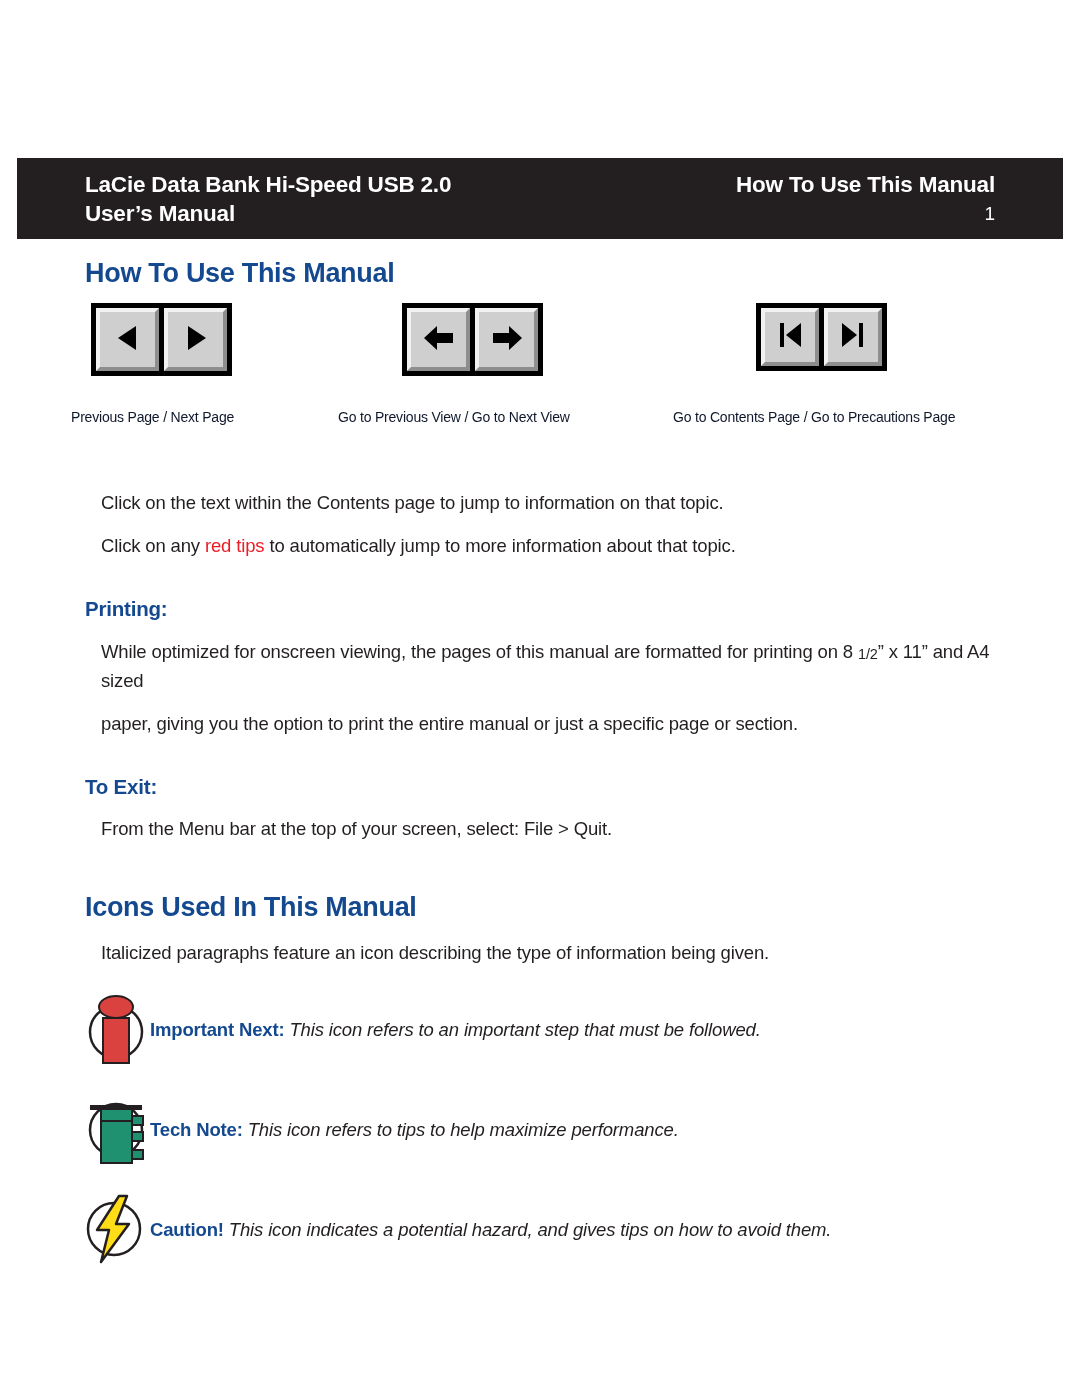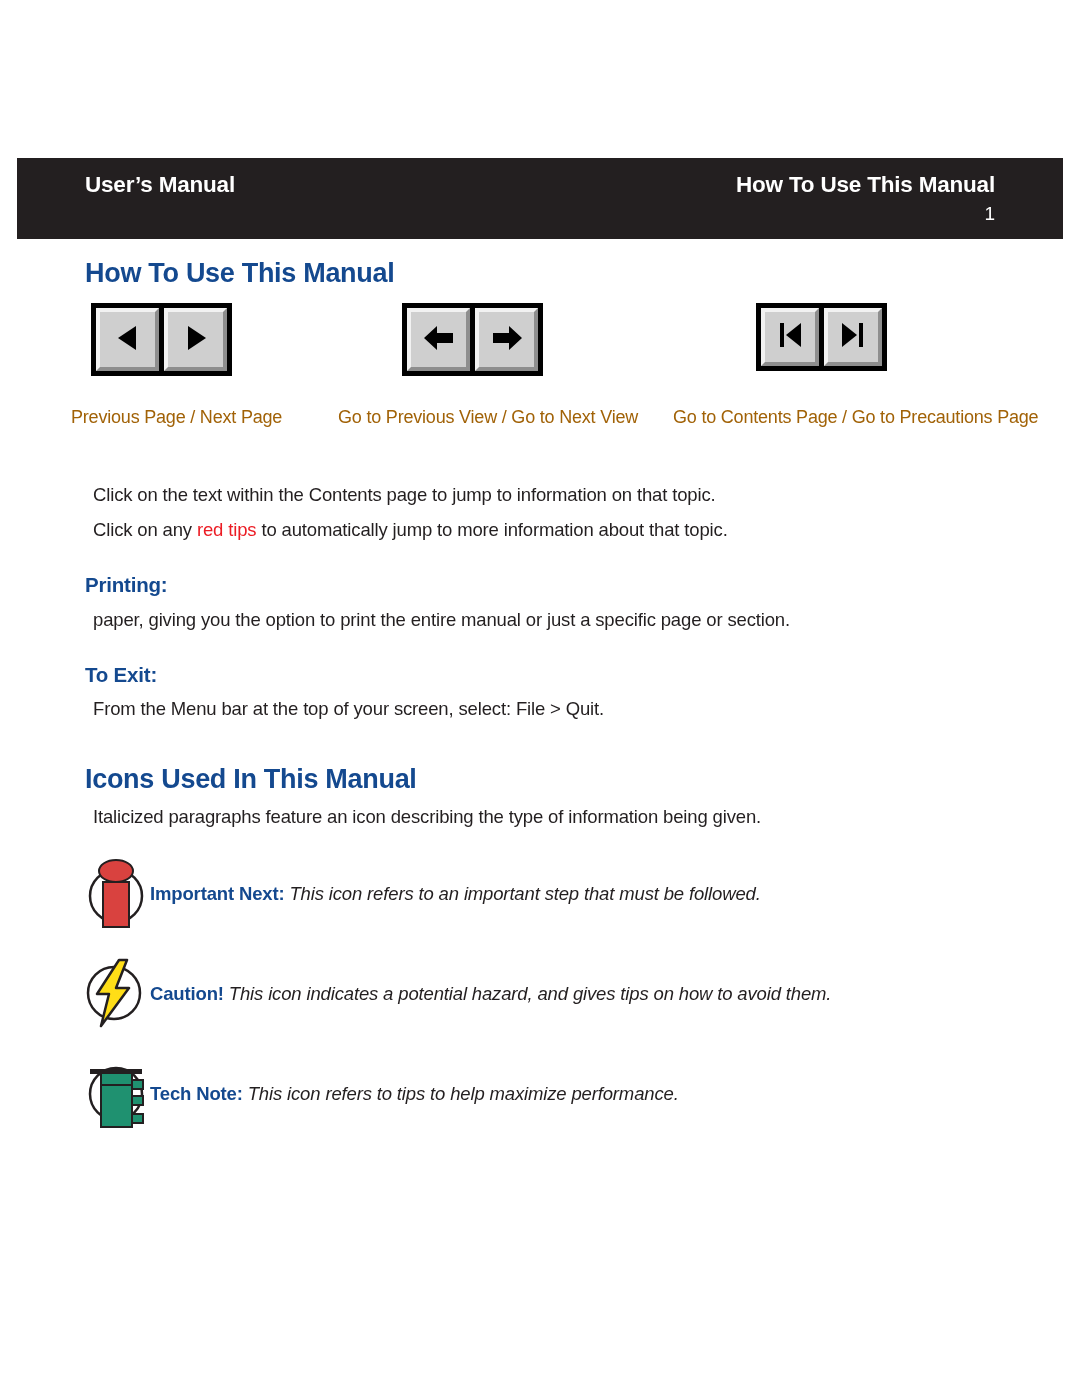--- a/index.html
+++ b/index.html
@@ -75,21 +75,21 @@
     color: #14498f;
     font-size: 20.5px;
     font-weight: bold;
     letter-spacing: -0.2px;
     margin: 0 0 5px 0;
     line-height: 1.2;
   }
   p.body-text {
     font-size: 18.5px;
     line-height: 27px;
-    margin: 8px;
+    margin: 16px;
     letter-spacing: -0.15px;
     color: #231f20;
   }
   .red-text { color: #ec1c24; }
   .frac {
     font-size: 14.5px;
     vertical-align: baseline;
     position: relative;
     top: 1px;
   }
@@ -128,25 +128,25 @@
   .grp-3 .nav-btn { width: 58px; height: 58px; }
 
   .caption-row {
     position: relative;
     height: 34px;
     margin-top: 2px;
   }
   .caption {
     position: absolute;
     top: 0;
-    font-size: 18px;
+    font-size: 14px;
     line-height: 24px;
     letter-spacing: -0.2px;
     white-space: nowrap;
-    color: #a16207;
+    color: #0f172a;
   }
   .cap-1 { left: -14px; }
   .cap-2 { left: 253px; }
   .cap-3 { left: 588px; text-align: right; }
 
   .spacer-lg { height: 34px; }
   .spacer-md { height: 22px; }
 
   
   .note-row {
@@ -174,20 +174,21 @@
     color: #14498f;
     font-weight: bold;
     font-style: normal;
   }
 </style>
 </head>
 <body>
 
 <div class="header-bar">
   <div class="hdr-left">
+    <div>LaCie Data Bank Hi-Speed USB 2.0</div>
     <div>User’s Manual</div>
   </div>
   <div class="hdr-right-title">How To Use This Manual</div>
   <div class="hdr-right-page">1</div>
 </div>
 
 <div class="content">
 
   <h1 class="section-title">How To Use This Manual</h1>
 
@@ -256,20 +257,23 @@
   <div class="spacer-lg"></div>
 
   <p class="body-text">Click on the text within the Contents page to jump to information on that topic.</p>
   <p class="body-text">
     <span>Click on any </span><span class="red-text">red tips</span><span> to automatically jump to more information about that topic.</span>
   </p>
 
   <div class="spacer-md"></div>
 
   <h2 class="sub-title">Printing:</h2>
+  <p class="body-text">
+    <span>While optimized for onscreen viewing, the pages of this manual are formatted for printing on 8 </span><span class="frac">1/2</span><span>” x 11” and A4 sized</span>
+  </p>
   <p class="body-text">paper, giving you the option to print the entire manual or just a specific page or section.</p>
 
   <div class="spacer-md"></div>
 
   <h2 class="sub-title">To Exit:</h2>
   <p class="body-text">From the Menu bar at the top of your screen, select: File &gt; Quit.</p>
 
   <div class="spacer-lg"></div>
 
   <h1 class="section-title">Icons Used In This Manual</h1>
@@ -278,45 +282,45 @@
   <div class="note-row">
     <div class="note-icon">
       <svg width="66" height="74" viewBox="0 0 66 74">
         <circle cx="33" cy="40" r="26" fill="none" stroke="#231f20" stroke-width="2.5"></circle>
         <ellipse cx="33" cy="15" rx="17" ry="11" fill="#d9423f" stroke="#231f20" stroke-width="2"></ellipse>
         <rect x="20" y="26" width="26" height="45" fill="#d9423f" stroke="#231f20" stroke-width="2"></rect>
       </svg>
     </div>
     <div class="note-text">
       <span class="note-lead">Important Next:</span><span> This icon refers to an important step that must be followed.</span>
-    </div>
-  </div>
-
-  <div class="note-row">
-    <div class="note-icon">
-      <svg width="66" height="74" viewBox="0 0 66 74">
-        <circle cx="31" cy="37" r="26" fill="none" stroke="#231f20" stroke-width="2.5"></circle>
-        <polygon points="36,4 14,38 26,38 18,70 46,32 33,32 44,4" fill="#ffde17" stroke="#231f20" stroke-width="2.5" stroke-linejoin="round"></polygon>
-      </svg>
-    </div>
-    <div class="note-text">
-      <span class="note-lead">Caution!</span><span> This icon indicates a potential hazard, and gives tips on how to avoid them.</span>
     </div>
   </div>
 
   <div class="note-row">
     <div class="note-icon">
       <svg width="66" height="74" viewBox="0 0 66 74">
         <circle cx="33" cy="38" r="26" fill="none" stroke="#231f20" stroke-width="2.5"></circle>
         <rect x="18" y="17" width="31" height="54" fill="#1f9170" stroke="#231f20" stroke-width="2"></rect>
         <rect x="18" y="17" width="31" height="12" fill="#1f9170" stroke="#231f20" stroke-width="2"></rect>
         <rect x="49" y="24" width="11" height="9" fill="#1f9170" stroke="#231f20" stroke-width="2"></rect>
         <rect x="49" y="40" width="11" height="9" fill="#1f9170" stroke="#231f20" stroke-width="2"></rect>
         <rect x="49" y="58" width="11" height="9" fill="#1f9170" stroke="#231f20" stroke-width="2"></rect>
         <path d="M7,13 L59,13 L59,18 L7,18 Z" fill="#231f20"></path>
       </svg>
     </div>
     <div class="note-text">
       <span class="note-lead">Tech Note:</span><span> This icon refers to tips to help maximize performance.</span>
     </div>
   </div>
 
+  <div class="note-row">
+    <div class="note-icon">
+      <svg width="66" height="74" viewBox="0 0 66 74">
+        <circle cx="31" cy="37" r="26" fill="none" stroke="#231f20" stroke-width="2.5"></circle>
+        <polygon points="36,4 14,38 26,38 18,70 46,32 33,32 44,4" fill="#ffde17" stroke="#231f20" stroke-width="2.5" stroke-linejoin="round"></polygon>
+      </svg>
+    </div>
+    <div class="note-text">
+      <span class="note-lead">Caution!</span><span> This icon indicates a potential hazard, and gives tips on how to avoid them.</span>
+    </div>
+  </div>
+
 </div>
 
 </body></html>

